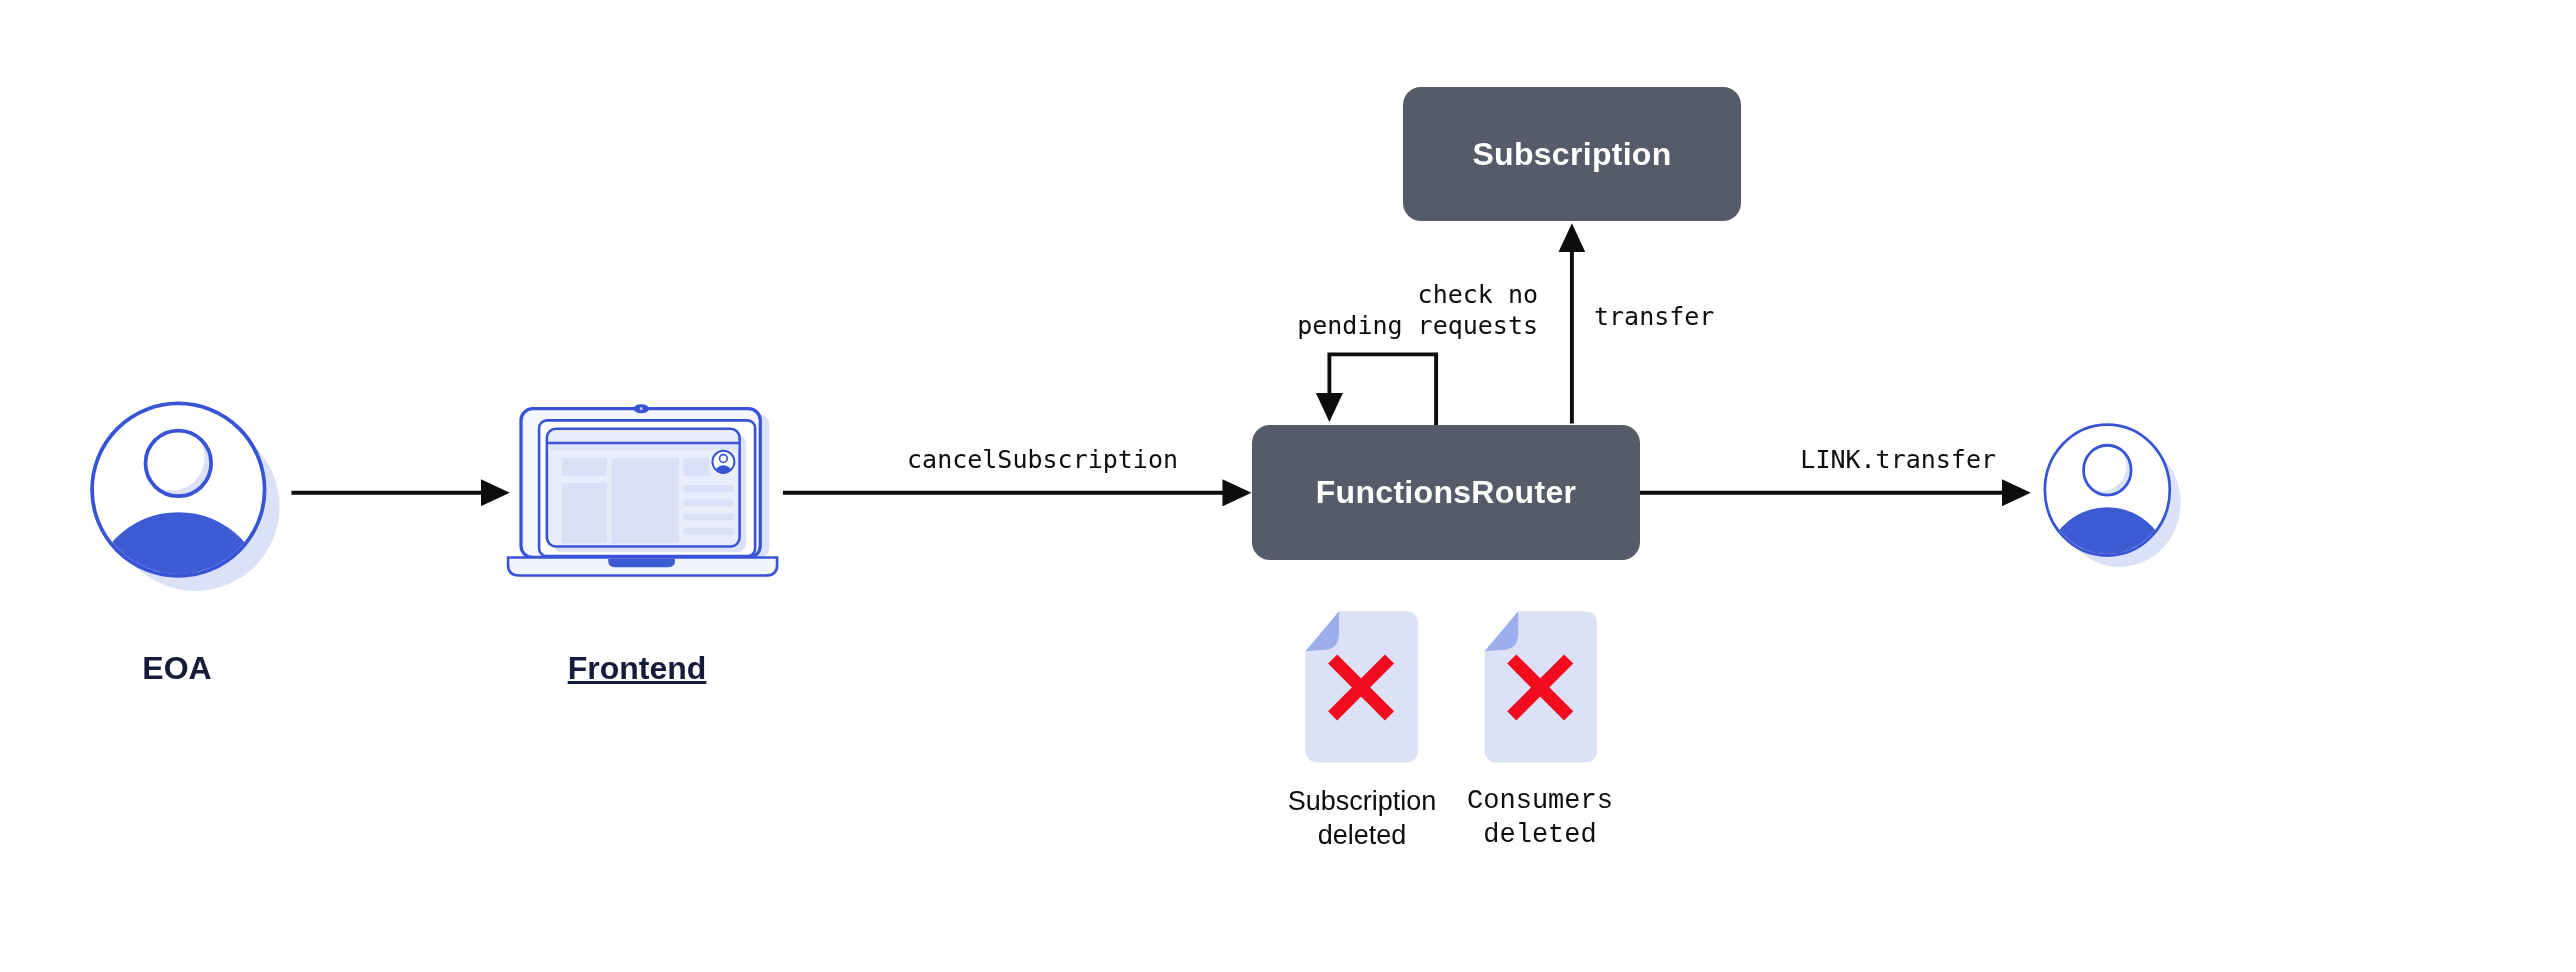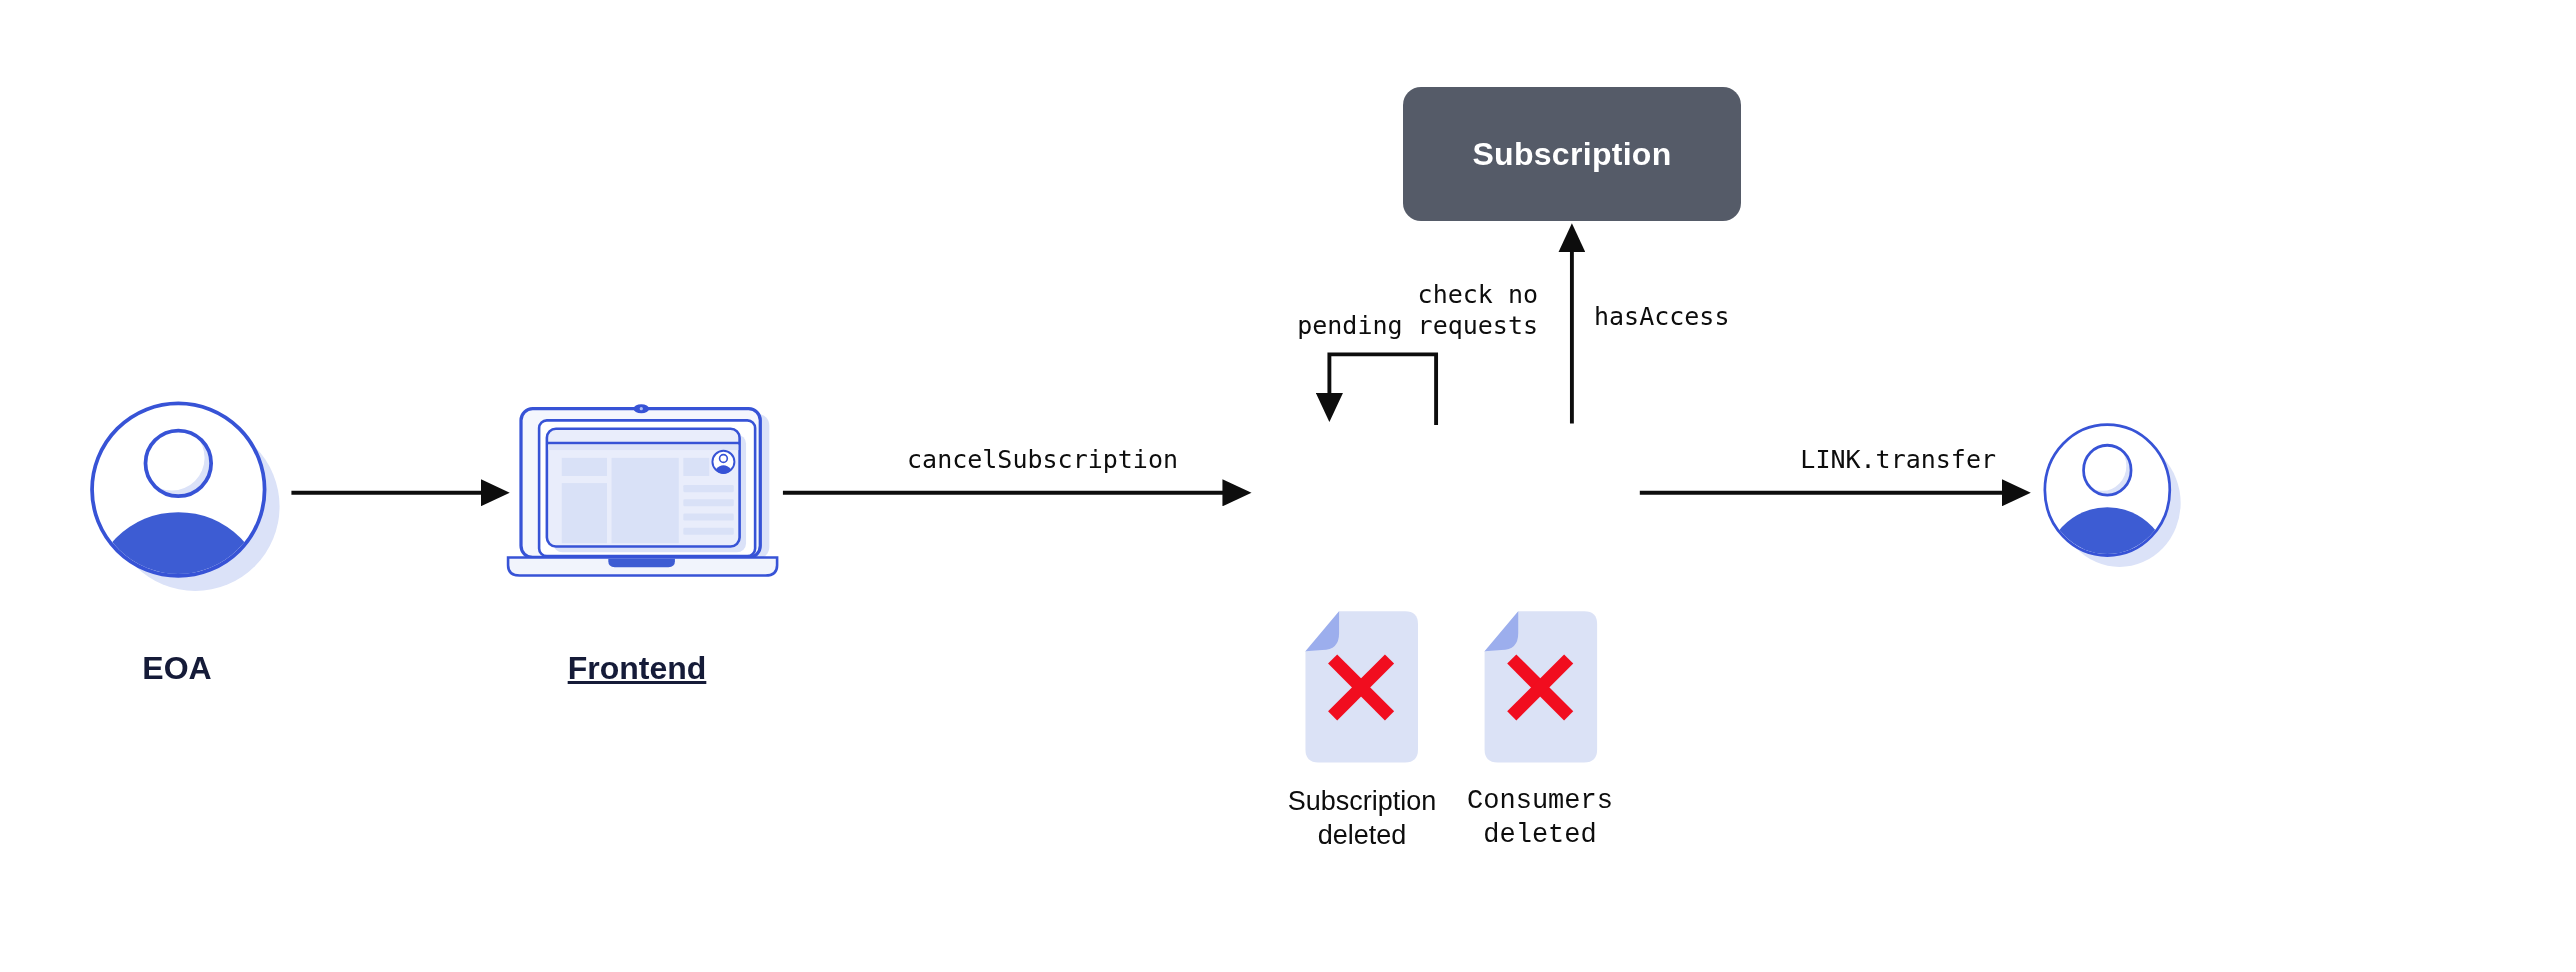--- a/index.html
+++ b/index.html
@@ -159,27 +159,30 @@
       <g style="stroke:var(--x-red);stroke-width:20;fill:none">
         <path d="M46,76 L134,164"></path>
         <path d="M134,76 L46,164"></path>
       </g>
     </g>
   </svg>
 
   <div class="node-box slate box-tos">
     <span>Subscription</span>
   </div>
+  <div class="node-box slate box-router">
+    <span>FunctionsRouter</span>
+  </div>
 
   <div class="node-label label-eoa">EOA</div>
   <div class="node-label label-frontend">Frontend</div>
 
   <div class="mono-label lbl-cancel">cancelSubscription</div>
   <div class="mono-label lbl-transfer">LINK.transfer</div>
-  <div class="mono-label lbl-hasaccess">hasAccess</div>
+  <div class="mono-label lbl-hasaccess">transfer</div>
   <div class="mono-label lbl-check">
     <div>check no</div>
     <div>pending requests</div>
   </div>
 
   <div class="caption cap-doc1">
     <div>Subscription</div>
     <div>deleted</div>
   </div>
   <div class="caption cap-doc2">

